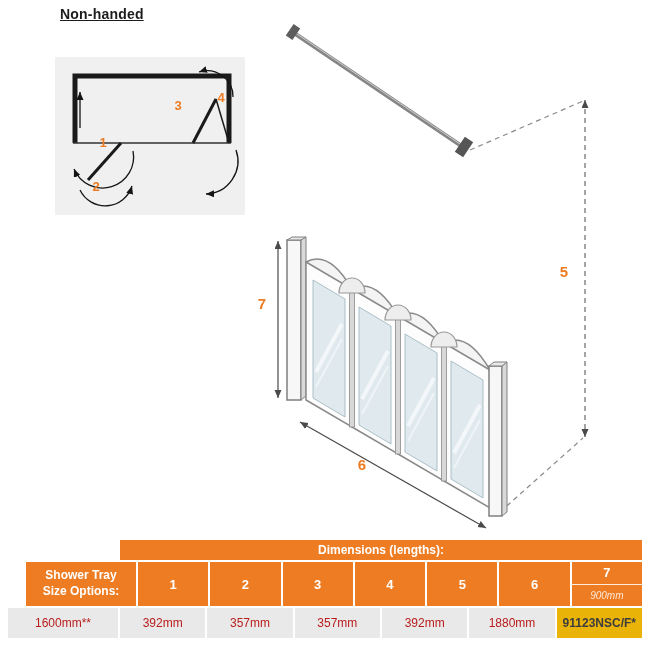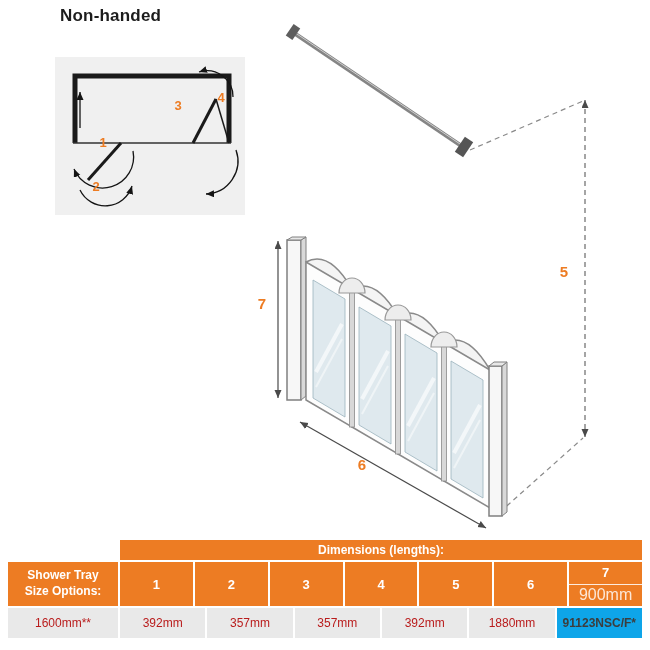--- a/index.html
+++ b/index.html
@@ -1,42 +1,42 @@
 <!DOCTYPE html>
 <html><head>
 <meta charset="utf-8">
 <style>
   html,body{margin:0;padding:0;background:#fff;}
   .page{position:relative;width:650px;height:650px;background:#fff;overflow:hidden;
         font-family:"Liberation Sans",sans-serif;}
-  .page-title{position:absolute;left:60px;top:6px;margin:0;font-size:17px;font-weight:700;
-        color:#1c1c1c;letter-spacing:.2px;}
+  .page-title{position:absolute;left:60px;top:6px;margin:0;font-size:14px;font-weight:700;
+        color:#1c1c1c;letter-spacing:.2px;text-decoration:underline;}
   svg{position:absolute;left:0;top:0;}
   .dimlabel{font-family:"Liberation Sans",sans-serif;font-size:15px;font-weight:700;fill:#ED7C23;}
   .planlabel{font-family:"Liberation Sans",sans-serif;font-size:13px;font-weight:700;fill:#ED7C23;}
 
   
   .tbl{position:absolute;left:8px;top:540px;width:634px;display:flex;flex-direction:column;gap:2px;}
   .trow{display:flex;gap:2px;}
   .tcell{display:flex;align-items:center;justify-content:center;box-sizing:border-box;}
   .spacer{width:110px;flex:none;background:transparent;}
   .left-col{width:110px;flex:none;}
   .colc{flex:1;}
   .orange{background:#ED7C23;color:#fff;font-weight:700;}
-  .r1{height:20px;}.r2{height:44px;}.r3{height:30px;}
+  .r1{height:20px;}.r2{height:44px;margin-left:18px;}.r3{height:30px;}
   .dims-header{font-size:12px;}
   .row-header{font-size:12px;text-align:center;line-height:1.3;padding:2px 8px;}
   .colnum{font-size:13px;}
   .col7{flex-direction:column;padding:0;}
   .col7-top{flex:1;width:100%;display:flex;align-items:center;justify-content:center;
         border-bottom:1px solid rgba(255,255,255,.85);font-size:13px;}
   .col7-sub{flex:1;width:100%;display:flex;align-items:center;justify-content:center;
-        font-weight:400;font-size:16px;color:rgba(255,255,255,.82);}
+        font-weight:400;font-size:10px;color:rgba(255,255,255,.82);font-style:italic;}
   .grayc{background:#e9e9e9;color:#b91c1c;font-size:12px;font-weight:400;}
-  .codec{background:#0ea5e9;color:#3d3d3d;font-weight:700;font-size:12px;}
+  .codec{background:#eab308;color:#3d3d3d;font-weight:700;font-size:12px;}
 </style>
 </head>
 <body>
 
 <div class="page">
 
   <h1 class="page-title">Non-handed</h1>
 
   <svg width="650" height="535" viewBox="0 0 650 535">
     <defs>

